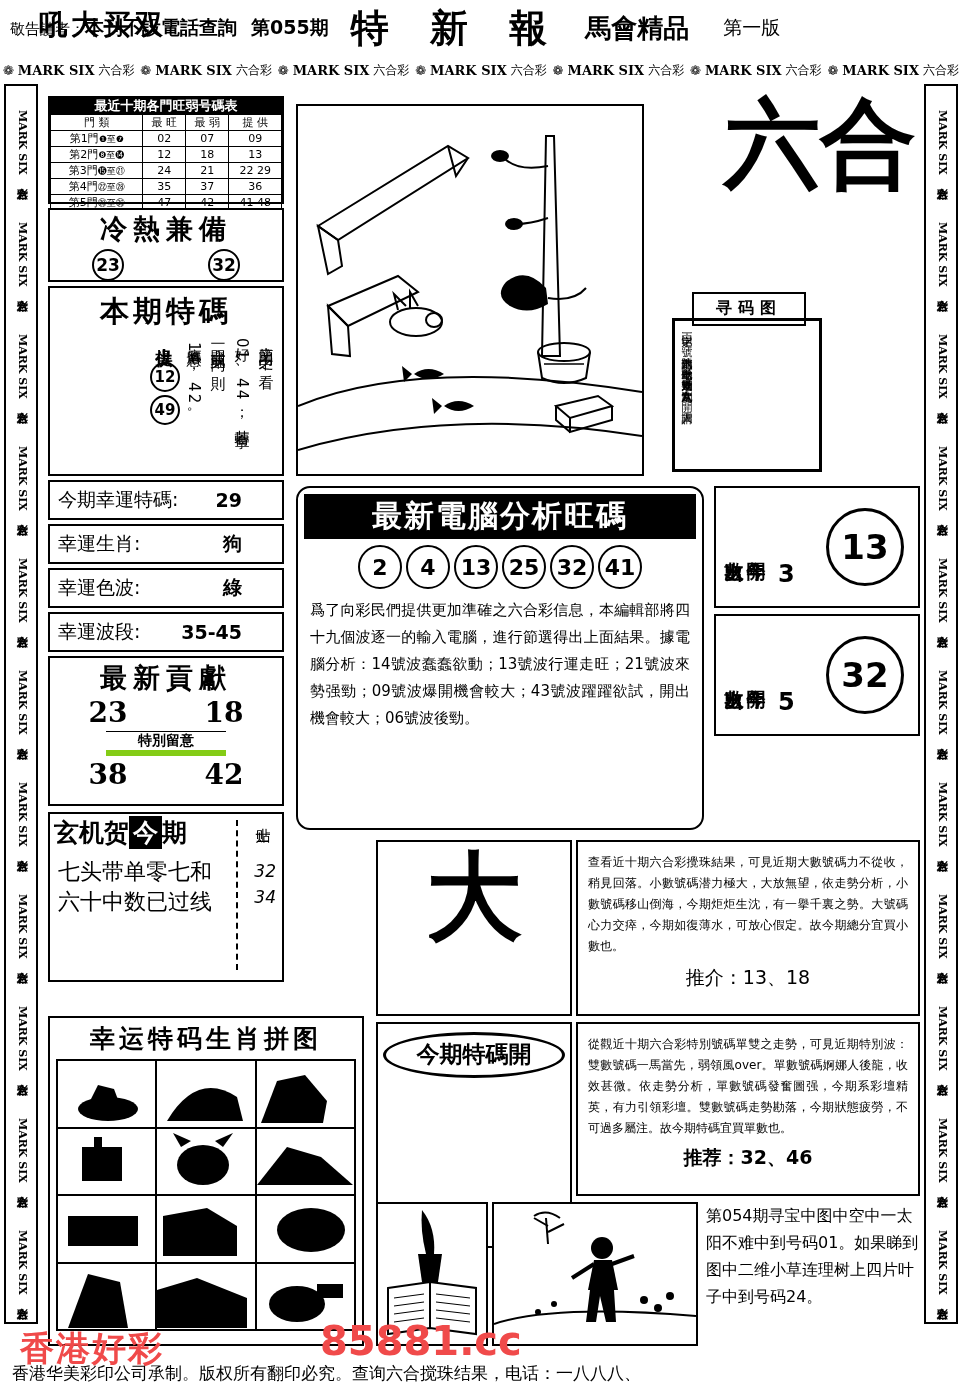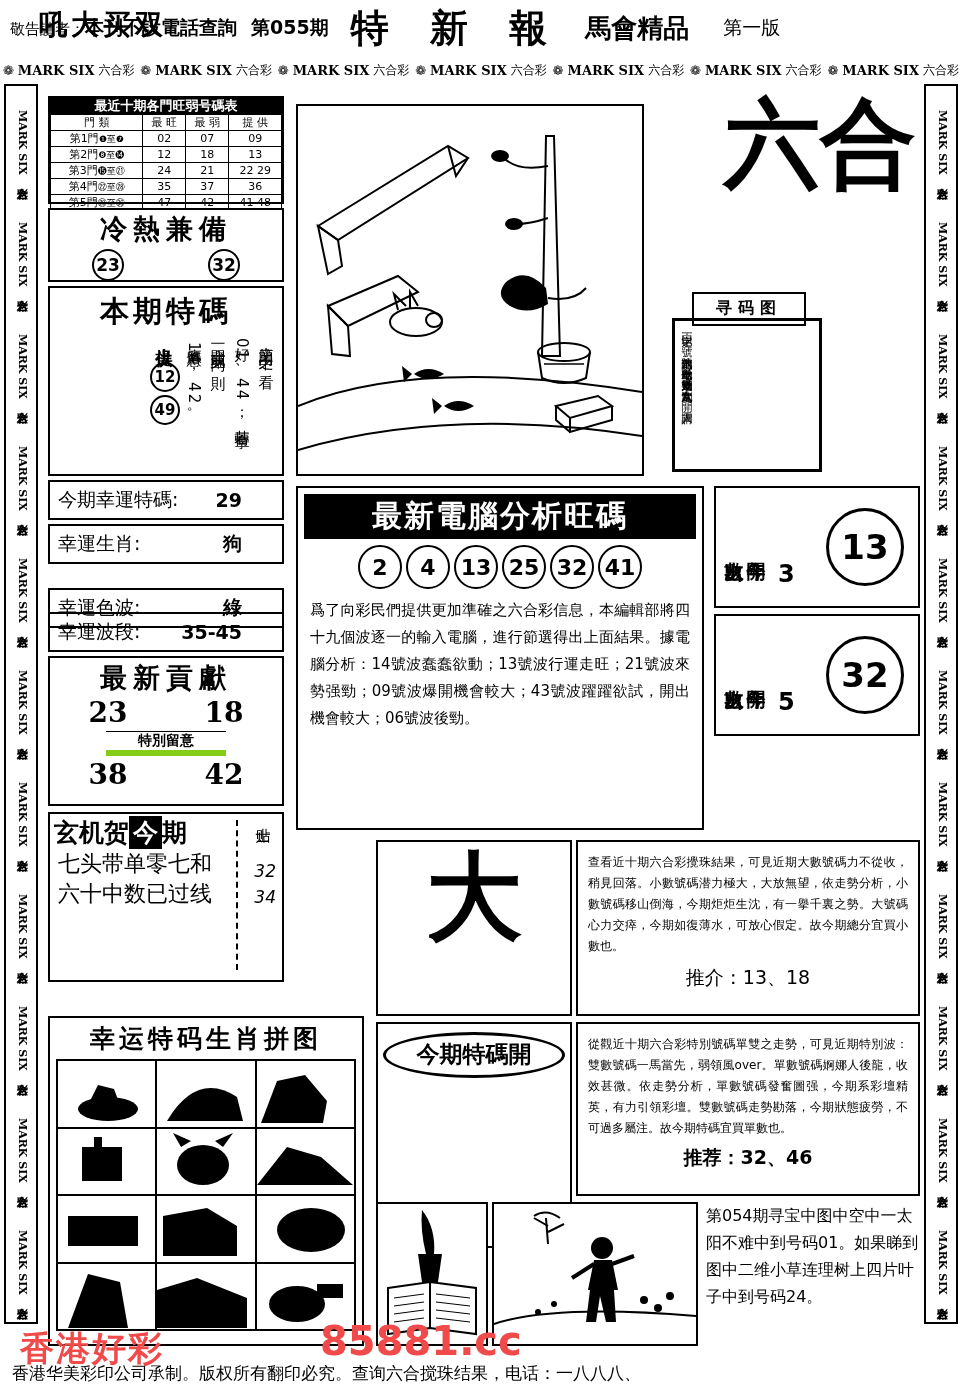--- a/index.html
+++ b/index.html
@@ -52,33 +52,33 @@
   #tema .vcol{writing-mode:vertical-rl;font-size:15px;line-height:20px;margin-left:4px;letter-spacing:2px;}
   #tema .prov{display:flex;flex-direction:column;align-items:center;margin-left:6px;}
   #tema .prov .lbl{writing-mode:vertical-rl;font-size:17px;font-weight:bold;letter-spacing:2px;}
   #tema .prov .circ{width:26px;height:26px;font-size:15px;margin-top:3px;}
   #tema .provwrap{display:flex;align-items:flex-start;}
 
   
   .inforow{position:absolute;left:48px;width:236px;height:40px;border:2px solid #000;box-sizing:border-box;display:flex;align-items:center;font-size:19px;}
   .inforow .k{padding-left:8px;}
   .inforow .v{margin-left:auto;padding-right:40px;font-weight:bold;}
-  #i1{top:480px;} #i2{top:524px;} #i3{top:568px;margin-top:20px;} #i4{top:612px;}
+  #i1{top:480px;} #i2{top:524px;} #i3{top:568px;} #i4{top:612px;}
 
   
   #gong{left:48px;top:656px;width:236px;height:150px;}
   #gong .hd{font-size:27px;font-weight:bold;text-align:center;letter-spacing:6px;font-family:"DejaVu Serif",serif;margin-top:2px;}
   #gong .r{display:flex;justify-content:space-around;font-size:28px;font-weight:bold;font-family:"DejaVu Serif",serif;}
   #gong .mid{text-align:center;font-size:14px;font-weight:bold;border-top:1px solid #000;border-bottom:6px solid #84cc16;width:120px;margin:2px auto;}
 
   
   #xuan{left:48px;top:812px;width:236px;height:170px;}
   #xuan .hd{display:flex;align-items:center;font-size:25px;font-weight:bold;padding:2px 4px 0 4px;font-family:"DejaVu Serif",serif;}
   #xuan .hd .inv{background:#000;color:#fff;padding:0 4px;}
-  #xuan .lines{font-size:22px;line-height:30px;padding-left:8px;}
+  #xuan .lines{font-size:22px;line-height:30px;padding-left:8px;margin-top:8px;}
   #xuan .side{position:absolute;right:6px;top:2px;text-align:center;font-size:15px;}
   #xuan .side .nums{font-size:17px;font-style:italic;line-height:26px;margin-top:42px;}
   #xuan .dashes{position:absolute;right:44px;top:6px;height:150px;border-left:2px dashed #000;}
 
   
   #puzzle{left:48px;top:1016px;width:316px;height:330px;}
   #puzzle .hd{font-size:25px;font-weight:bold;text-align:center;letter-spacing:4px;font-family:"DejaVu Serif",serif;margin-top:4px;}
   #puzzle .grid{display:grid;grid-template-columns:repeat(3,1fr);grid-template-rows:repeat(4,1fr);width:300px;height:272px;margin:4px auto 0 auto;border-left:2px solid #000;border-top:2px solid #000;box-sizing:border-box;}
   #puzzle .cell{border-right:2px solid #000;border-bottom:2px solid #000;position:relative;overflow:hidden;}
 
@@ -87,21 +87,21 @@
   #cartoon svg{display:block;}
 
   
   #logo{position:absolute;left:652px;top:96px;width:268px;height:382px;}
   #logo .big{font-family:"DejaVu Serif",serif;font-weight:bold;font-size:96px;line-height:96px;text-align:right;padding-right:4px;}
   #logo .scroll{position:absolute;left:20px;top:222px;width:150px;height:154px;border:3px solid #000;box-sizing:border-box;}
   #logo .scrollcap{position:absolute;left:40px;top:196px;width:110px;height:30px;border:2px solid #000;background:#fff;text-align:center;font-size:16px;font-weight:bold;letter-spacing:6px;line-height:28px;}
   #logo .poem{writing-mode:vertical-rl;font-size:11px;line-height:14px;padding:6px 4px;height:140px;}
 
   
-  #comp{left:296px;top:486px;width:408px;height:344px;}
+  #comp{left:296px;top:486px;width:408px;height:344px;border-radius:14px;}
   #comp .hd{background:#000;color:#fff;font-size:30px;font-weight:bold;text-align:center;letter-spacing:2px;margin:6px;padding:2px 0;font-family:"DejaVu Serif",serif;}
   #comp .balls{display:flex;justify-content:center;gap:4px;margin-top:4px;}
   #comp .circ{width:40px;height:40px;font-size:22px;}
   #comp .txt{font-size:15px;line-height:27px;padding:8px 12px 0 12px;text-align:justify;}
 
   
   .openbox{position:absolute;left:714px;width:206px;height:122px;border:2px solid #000;box-sizing:border-box;display:flex;align-items:center;}
   #open1{top:486px;} #open2{top:614px;}
   .openbox .lbls{display:flex;margin-left:8px;}
   .openbox .lb{writing-mode:vertical-rl;font-size:19px;font-weight:bold;line-height:22px;}

